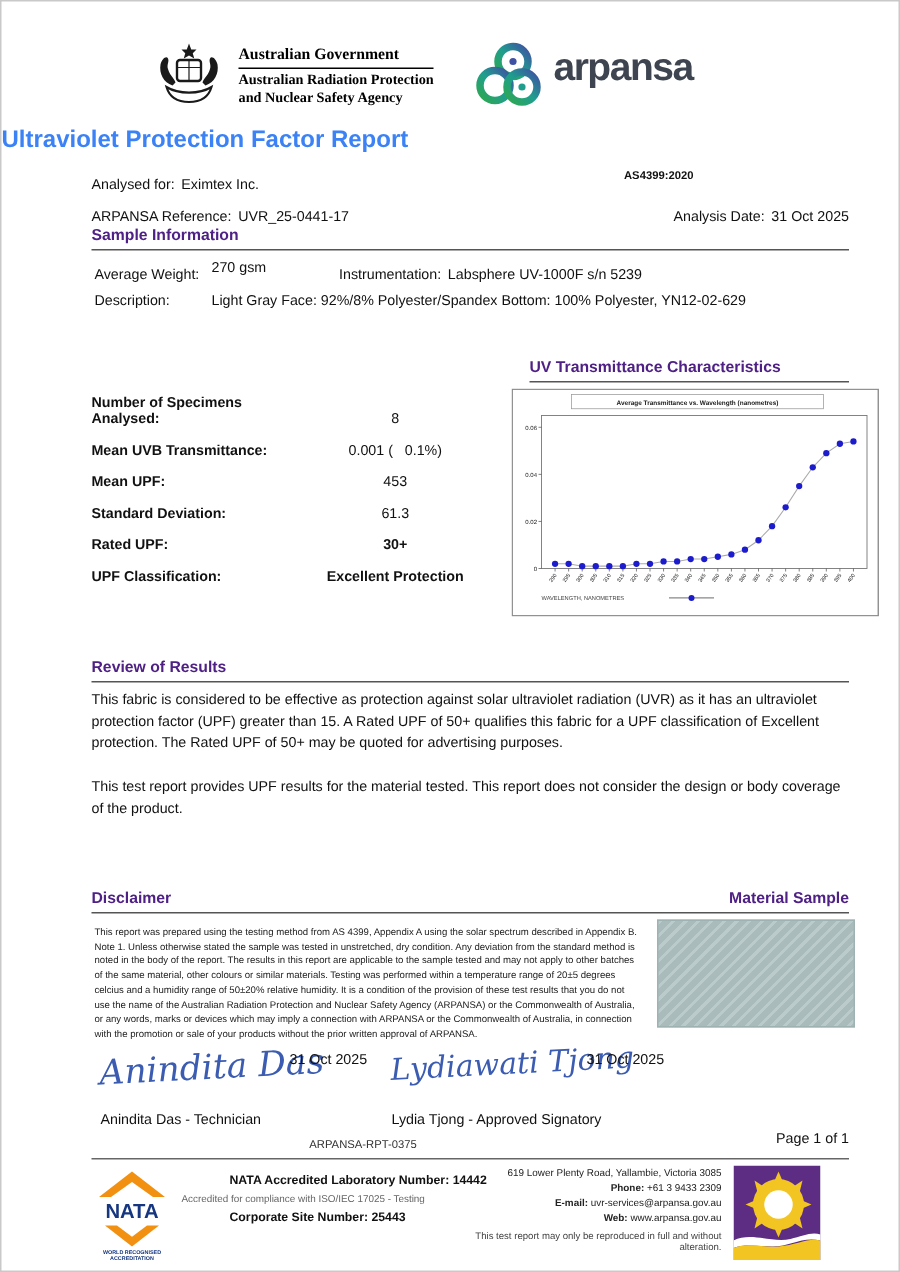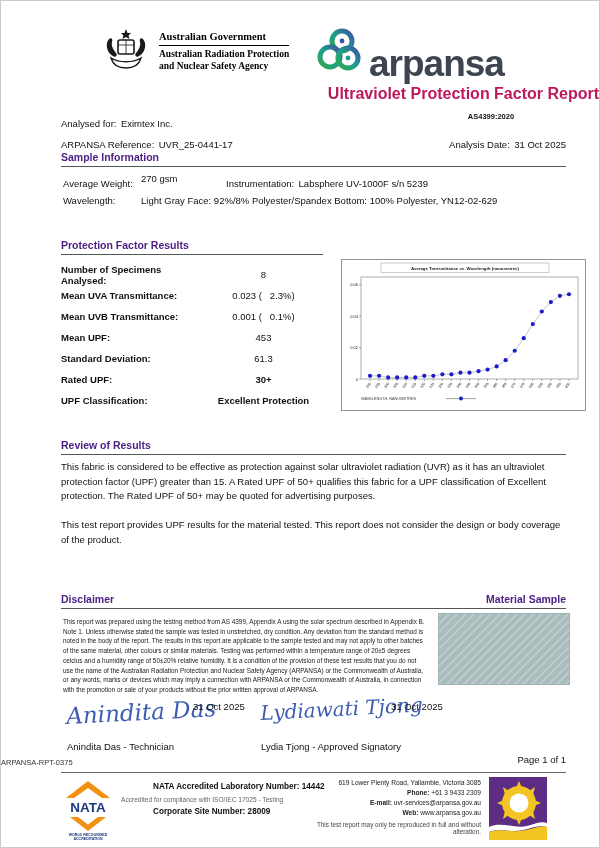--- a/index.html
+++ b/index.html
@@ -2,26 +2,26 @@
 <html><head>
 <meta charset="utf-8">
 <style>
   html,body{margin:0;padding:0;background:#ffffff;}
   .page{position:relative;width:600px;height:848px;background:#fff;font-family:"Liberation Sans",sans-serif;color:#111;overflow:hidden;border:1px solid #c9c9c9;box-sizing:border-box;}
   .abs{position:absolute;}
   .sec-head{font-weight:bold;font-size:10.5px;color:#4f2185;border-bottom:1.5px solid #555;padding-bottom:3px;}
   .gov-title{font-family:"Liberation Serif",serif;font-weight:bold;font-size:10.5px;color:#000;}
   .gov-line{font-family:"Liberation Serif",serif;font-weight:bold;font-size:9.5px;color:#000;line-height:11.5px;}
   .gov-div{width:130px;height:1px;background:#000;margin:3px 0 3px 0;}
-  .brand-text{font-size:37px;font-weight:bold;color:#3e4551;letter-spacing:-1px;margin-top:14px;}
-  .report-title{width:100%;text-align:right;font-size:16px;font-weight:bold;color:#be185d;}
+  .brand-text{font-size:26px;font-weight:bold;color:#3e4551;letter-spacing:-1px;}
+  .report-title{width:100%;text-align:left;font-size:16px;font-weight:bold;color:#3b82f6;}
   .meta-label{font-weight:normal;font-size:9.5px;}
   .meta-value{font-size:9.5px;}
   .small-bold{font-weight:bold;font-size:7.5px;}
-  .res-row{display:flex;height:21px;align-items:center;}
+  .res-row{display:flex;height:21px;align-items:flex-end;}
   .res-label{flex:0 0 145px;font-weight:bold;font-size:9.5px;}
   .res-value{flex:0 0 115px;text-align:center;font-size:9.5px;white-space:pre;}
   .res-value.b{font-weight:bold;}
   .para{font-size:9.5px;line-height:14.5px;color:#111;}
   .disc-text{font-size:6.4px;line-height:9.7px;color:#222;}
   .swatch{background:#aec1c1;border:1px solid #9fb2b2;
     background-image:repeating-linear-gradient(135deg,rgba(255,255,255,0.16) 0px,rgba(255,255,255,0.16) 2px,rgba(0,0,0,0.03) 2px,rgba(0,0,0,0.03) 6px);}
   .script{font-family:"DejaVu Serif",serif;font-style:italic;color:#3b5cb0;transform:rotate(-3deg);transform-origin:left bottom;white-space:nowrap;}
   .sig-date{font-size:9.5px;color:#111;}
   .sig-label{font-size:9.5px;color:#111;}
@@ -68,53 +68,48 @@
     <circle cx="33" cy="32" r="2.4" fill="#1f9e8e"></circle>
   </svg>
   <div class="abs brand-text" style="left:368px;top:28px">arpansa</div>
 
   <div class="abs report-title" style="top:84px">Ultraviolet Protection Factor Report</div>
 
   <div class="abs" style="left:60px;top:112px">
     <span class="meta-label">Analysed for:</span>
     <span class="meta-value">Eximtex Inc.</span>
   </div>
-  <div class="abs small-bold" style="left:415px;top:111px;width:150px;text-align:center">AS4399:2020</div>
+  <div class="abs small-bold" style="left:415px;top:111px;width:150px;text-align:left">AS4399:2020</div>
   <div class="abs" style="left:60px;top:133px">
     <span class="meta-label">ARPANSA Reference:</span>
     <span class="meta-value">UVR_25-0441-17</span>
   </div>
   <div class="abs" style="left:365px;top:133px;width:200px;text-align:right">
     <span class="meta-label">Analysis Date:</span>
     <span class="meta-value">31 Oct 2025</span>
   </div>
 
   <div class="abs sec-head" style="left:60px;top:150px;width:505px">Sample Information</div>
   <div class="abs" style="left:62px;top:172px">
     <span class="meta-label">Average Weight:</span>
   </div>
   <div class="abs meta-value" style="left:140px;top:172px">270 gsm</div>
   <div class="abs" style="left:225px;top:172px">
     <span class="meta-label">Instrumentation:</span>
     <span class="meta-value">Labsphere UV-1000F s/n 5239</span>
   </div>
-  <div class="abs meta-label" style="left:62px;top:194px">Wavelength:</div>
+  <div class="abs meta-label" style="left:62px;top:194px">Description:</div>
   <div class="abs meta-value" style="left:140px;top:194px;width:425px">Light Gray Face: 92%/8% Polyester/Spandex Bottom: 100% Polyester, YN12-02-629</div>
 
-  <div class="abs sec-head" style="left:60px;top:238px;width:262px">Protection Factor Results</div>
   <div class="abs" id="results-rows" style="left:60px;top:263px;width:262px">
       <div class="res-row">
         <span class="res-label">Number of Specimens Analysed:</span>
         <span class="res-value">8</span>
       </div>
       <div class="res-row">
-        <span class="res-label">Mean UVA Transmittance:</span>
-        <span class="res-value">0.023 (   2.3%)</span>
-      </div>
-      <div class="res-row">
         <span class="res-label">Mean UVB Transmittance:</span>
         <span class="res-value">0.001 (   0.1%)</span>
       </div>
       <div class="res-row">
         <span class="res-label">Mean UPF:</span>
         <span class="res-value">453</span>
       </div>
       <div class="res-row">
         <span class="res-label">Standard Deviation:</span>
         <span class="res-value">61.3</span>
@@ -122,20 +117,21 @@
       <div class="res-row">
         <span class="res-label">Rated UPF:</span>
         <span class="res-value b">30+</span>
       </div>
       <div class="res-row">
         <span class="res-label">UPF Classification:</span>
         <span class="res-value b">Excellent Protection</span>
       </div>
     </div>
 
+  <div class="abs sec-head" style="left:352px;top:238px;width:213px">UV Transmittance Characteristics</div>
   <svg class="abs" id="uv-chart" style="left:340px;top:258px" width="245" height="152" viewBox="0 0 245 152">
       <rect x="0.5" y="0.5" width="244" height="151" fill="#fff" stroke="#8a8a8a" stroke-width="0.9"></rect>
       <rect x="40" y="4" width="168" height="9.5" fill="#fff" stroke="#999" stroke-width="0.5"></rect>
       <text x="124" y="10.8" font-size="4.3" text-anchor="middle" font-family="Liberation Sans,sans-serif" fill="#222" font-weight="bold">Average Transmittance vs. Wavelength (nanometres)</text>
       <rect x="20" y="18" width="217" height="102" fill="#fff" stroke="#777" stroke-width="0.6"></rect>
       <line x1="18" y1="120" x2="20" y2="120" stroke="#555" stroke-width="0.5"></line>
       <text x="17" y="121.5" font-size="4" text-anchor="end" font-family="Liberation Sans,sans-serif" fill="#222">0</text>
       <line x1="18" y1="88.61538461538461" x2="20" y2="88.61538461538461" stroke="#555" stroke-width="0.5"></line>
       <text x="17" y="90.11538461538461" font-size="4" text-anchor="end" font-family="Liberation Sans,sans-serif" fill="#222">0.02</text>
       <line x1="18" y1="57.230769230769226" x2="20" y2="57.230769230769226" stroke="#555" stroke-width="0.5"></line>
@@ -228,36 +224,36 @@
   <div class="abs disc-text" style="left:62px;top:616px;width:362px">This report was prepared using the testing method from AS 4399, Appendix A using the solar spectrum described in Appendix B. Note 1. Unless otherwise stated the sample was tested in unstretched, dry condition. Any deviation from the standard method is noted in the body of the report. The results in this report are applicable to the sample tested and may not apply to other batches of the same material, other colours or similar materials. Testing was performed within a temperature range of 20±5 degrees celcius and a humidity range of 50±20% relative humidity. It is a condition of the provision of these test results that you do not use the name of the Australian Radiation Protection and Nuclear Safety Agency (ARPANSA) or the Commonwealth of Australia, or any words, marks or devices which may imply a connection with ARPANSA or the Commonwealth of Australia, in connection with the promotion or sale of your products without the prior written approval of ARPANSA.</div>
   <div class="abs swatch" style="left:437px;top:612px;width:130px;height:70px"></div>
 
   <div class="abs script" style="left:66px;top:702px;font-size:23px">Anindita Das</div>
   <div class="abs sig-date" style="left:192px;top:700px">31 Oct 2025</div>
   <div class="abs sig-label" style="left:66px;top:740px">Anindita Das - Technician</div>
   <div class="abs script" style="left:260px;top:700px;font-size:20px">Lydiawati Tjong</div>
   <div class="abs sig-date" style="left:390px;top:700px">31 Oct 2025</div>
   <div class="abs sig-label" style="left:260px;top:740px">Lydia Tjong - Approved Signatory</div>
 
-  <div class="abs" style="left:0;top:757px;width:482px;text-align:left;font-size:7.5px;color:#333">ARPANSA-RPT-0375</div>
+  <div class="abs" style="left:0;top:757px;width:482px;text-align:center;font-size:7.5px;color:#333">ARPANSA-RPT-0375</div>
   <div class="abs" style="left:465px;top:753px;width:100px;text-align:right;font-size:9.5px">Page 1 of 1</div>
 
   <div class="abs foot-line" style="left:60px;top:771px;width:505px"></div>
 
   <svg class="abs" style="left:60px;top:777px" width="54" height="62" viewBox="0 0 54 62">
     <path d="M5,20 L27,3 L49,20 L41,20 L27,10 L13,20 Z" fill="#f29111"></path>
     <text x="27" y="34" text-anchor="middle" font-family="Liberation Sans,sans-serif" font-size="13.5" font-weight="bold" fill="#16377f">NATA</text>
     <path d="M9,39 L27,53 L45,39 L37,39 L27,46.5 L17,39 Z" fill="#f29111"></path>
     <text x="27" y="58" text-anchor="middle" font-family="Liberation Sans,sans-serif" font-size="3.6" font-weight="bold" fill="#16377f">WORLD RECOGNISED</text>
     <text x="27" y="62" text-anchor="middle" font-family="Liberation Sans,sans-serif" font-size="3.6" font-weight="bold" fill="#16377f">ACCREDITATION</text>
   </svg>
 
   <div class="abs nata-l1" style="left:120px;top:781px">NATA Accredited Laboratory Number: 14442</div>
   <div class="abs nata-l2" style="left:120px;top:795px">Accredited for compliance with ISO/IEC 17025 - Testing</div>
-  <div class="abs nata-l1" style="left:120px;top:806px">Corporate Site Number: 28009</div>
+  <div class="abs nata-l1" style="left:120px;top:806px">Corporate Site Number: 25443</div>
 
   <div class="abs contact" style="left:300px;top:777px;width:180px">
     <div>619 Lower Plenty Road, Yallambie, Victoria 3085</div>
     <div><b>Phone:</b> <span>+61 3 9433 2309</span></div>
     <div><b>E-mail:</b> <span>uvr-services@arpansa.gov.au</span></div>
     <div><b>Web:</b> <span>www.arpansa.gov.au</span></div>
   </div>
   <div class="abs note" style="left:288px;top:820px;width:192px">This test report may only be reproduced in full and without alteration.</div>
 
   <svg class="abs" style="left:488px;top:776px" width="58" height="63" viewBox="0 0 58 63">

